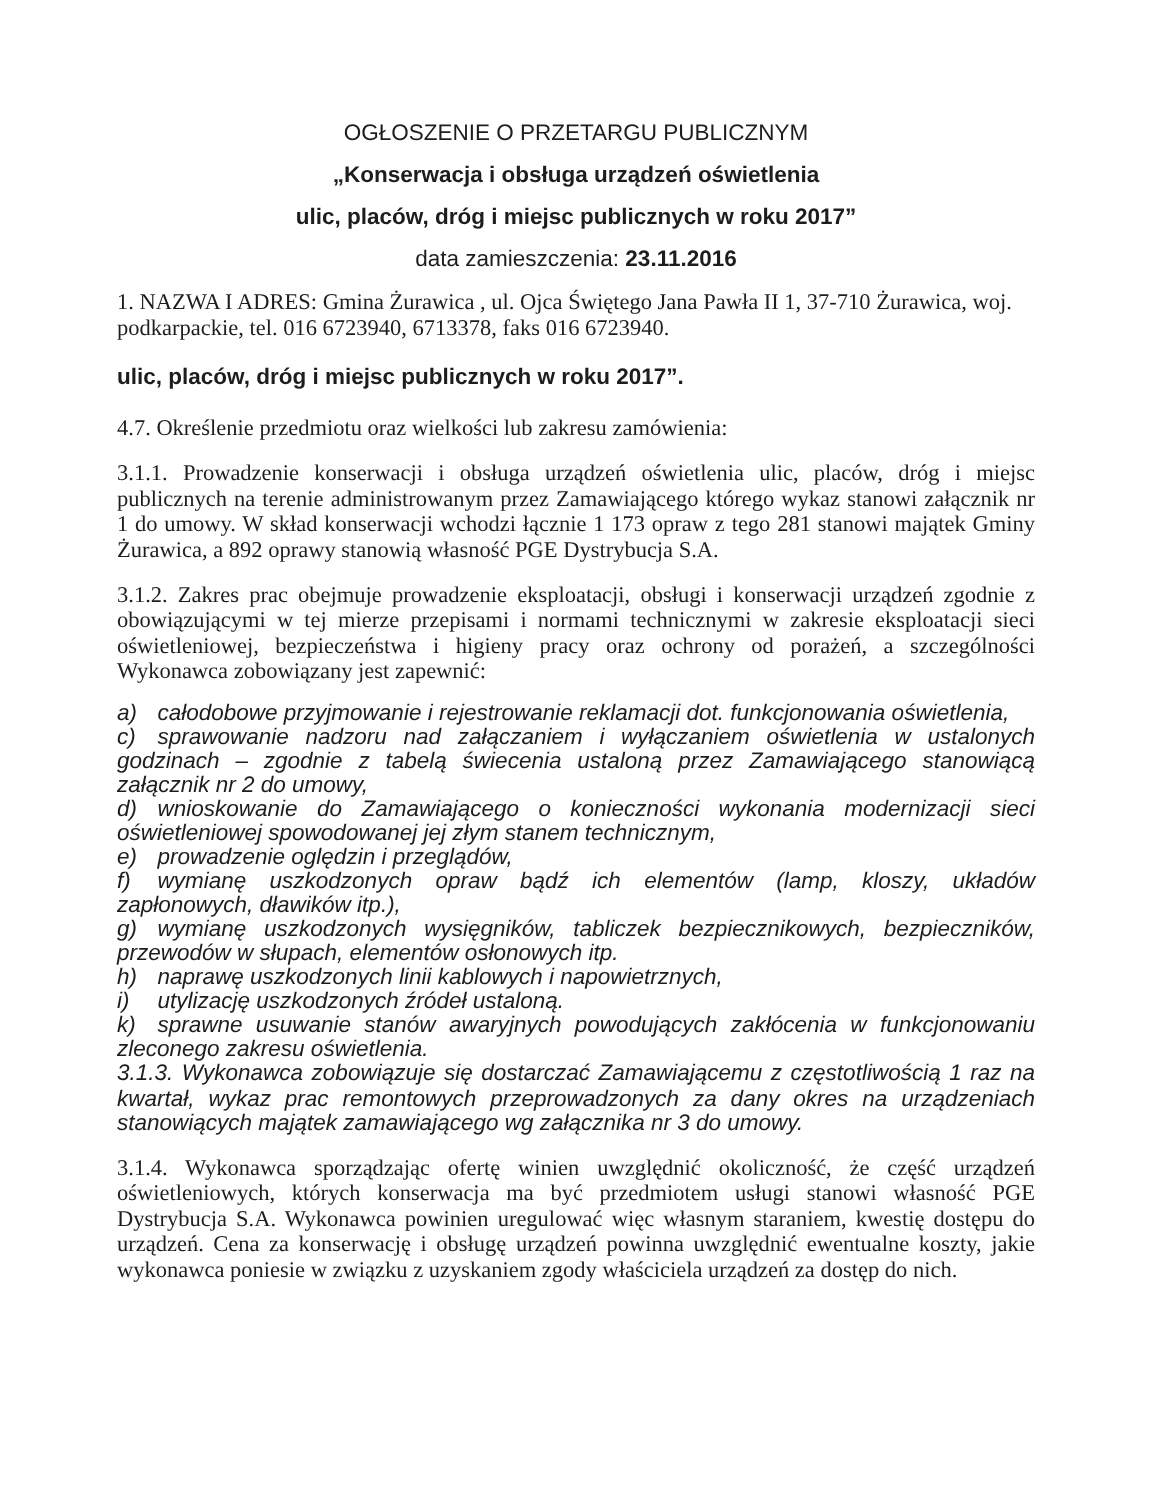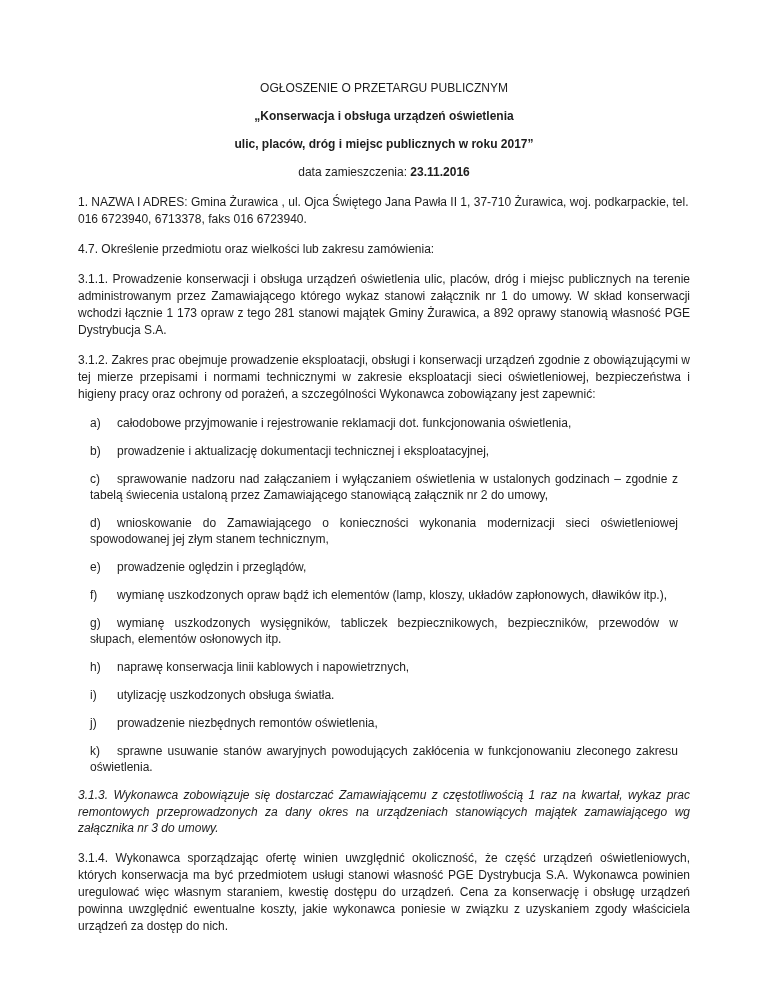--- a/index.html
+++ b/index.html
@@ -11,47 +11,48 @@
     -webkit-font-smoothing: antialiased;
   }
   .page {
     width: 768px;
     height: 994px;
     background: #ffffff;
     padding: 80px 78px 0 78px;
     overflow: hidden;
   }
   .doc {
-    font-size: 12px;
+    font-size: 15px;
     line-height: 17px;
   }
   .b { font-weight: 700; }
   .center { text-align: center; }
   .hline { line-height: 17px; margin: 0 0 11px 0; }
-  .para { margin: 13px 0 11px 0; }
+  .para { margin: 13px 0 11px 0; font-family: Liberation Serif, serif; }
   .just { text-align: justify; }
   
   .p2 { margin: 0 0 5px 0; }
   .p2-line1 {
     display: block;
     line-height: 26px;
     text-align: justify;
     text-align-last: justify;
   }
   .p2-line2 {
     display: block;
     line-height: 26px;
     font-weight: 700;
   }
   
   .list { margin: 0; }
   .li {
-    margin: 12px;
+    margin: 0;
     line-height: 16px;
     text-align: justify;
+    font-style: italic;
   }
   .li .marker {
     display: inline-block;
     width: 27px;
   }
   .p313 { margin: 0 0 12px 0; line-height: 16.5px; font-style: italic; }
 </style>
 </head>
 <body>
 
@@ -62,39 +63,38 @@
 
     <p class="center hline b">„Konserwacja i obsługa urządzeń oświetlenia</p>
 
     <p class="center hline b">ulic, placów, dróg i miejsc publicznych w roku 2017”</p>
 
     <p class="center hline"><span>data zamieszczenia: </span><span class="b">23.11.2016</span></p>
 
     <p class="para">1. NAZWA I ADRES: Gmina Żurawica , ul. Ojca Świętego Jana Pawła II 1, 37-710 Żurawica, woj. podkarpackie, tel. 016 6723940, 6713378, faks 016 6723940.</p>
 
     <p class="p2">
+      <span class="p2-line2">ulic, placów, dróg i miejsc publicznych w roku 2017”.</span>
     </p>
 
     <p class="para">4.7. Określenie przedmiotu oraz wielkości lub zakresu zamówienia:</p>
 
     <p class="para just">3.1.1. Prowadzenie konserwacji i obsługa urządzeń oświetlenia ulic, placów, dróg i miejsc publicznych na terenie administrowanym przez Zamawiającego którego wykaz stanowi załącznik nr 1 do umowy. W skład konserwacji wchodzi łącznie 1 173 opraw z tego 281 stanowi majątek Gminy Żurawica, a 892 oprawy stanowią własność PGE Dystrybucja S.A.</p>
 
     <p class="para just">3.1.2. Zakres prac obejmuje prowadzenie eksploatacji, obsługi i konserwacji urządzeń zgodnie z obowiązującymi w tej mierze przepisami i normami technicznymi w zakresie eksploatacji sieci oświetleniowej, bezpieczeństwa i higieny pracy oraz ochrony od porażeń, a szczególności Wykonawca zobowiązany jest zapewnić:</p>
 
     <div class="list">
       <p class="li"><span class="marker">a)</span><span>całodobowe przyjmowanie i rejestrowanie reklamacji dot. funkcjonowania oświetlenia,</span></p>
-      <p class="li"><span class="marker">b)</span><span>prowadzenie i aktualizację dokumentacji technicznej i eksploatacyjnej,</span></p>
       <p class="li"><span class="marker">c)</span><span>sprawowanie nadzoru nad załączaniem i wyłączaniem oświetlenia w ustalonych godzinach – zgodnie z tabelą świecenia ustaloną przez Zamawiającego stanowiącą załącznik nr 2 do umowy,</span></p>
       <p class="li"><span class="marker">d)</span><span>wnioskowanie do Zamawiającego o konieczności wykonania modernizacji sieci oświetleniowej spowodowanej jej złym stanem technicznym,</span></p>
       <p class="li"><span class="marker">e)</span><span>prowadzenie oględzin i przeglądów,</span></p>
       <p class="li"><span class="marker">f)</span><span>wymianę uszkodzonych opraw bądź ich elementów (lamp, kloszy, układów zapłonowych, dławików itp.),</span></p>
       <p class="li"><span class="marker">g)</span><span>wymianę uszkodzonych wysięgników, tabliczek bezpiecznikowych, bezpieczników, przewodów w słupach, elementów osłonowych itp.</span></p>
-      <p class="li"><span class="marker">h)</span><span>naprawę konserwacja linii kablowych i napowietrznych,</span></p>
-      <p class="li"><span class="marker">i)</span><span>utylizację uszkodzonych obsługa światła.</span></p>
-      <p class="li"><span class="marker">j)</span><span>prowadzenie niezbędnych remontów oświetlenia,</span></p>
+      <p class="li"><span class="marker">h)</span><span>naprawę uszkodzonych linii kablowych i napowietrznych,</span></p>
+      <p class="li"><span class="marker">i)</span><span>utylizację uszkodzonych źródeł ustaloną.</span></p>
       <p class="li"><span class="marker">k)</span><span>sprawne usuwanie stanów awaryjnych powodujących zakłócenia w funkcjonowaniu zleconego zakresu oświetlenia.</span></p>
     </div>
 
     <p class="p313 just">3.1.3. Wykonawca zobowiązuje się dostarczać Zamawiającemu z częstotliwością 1 raz na kwartał, wykaz prac remontowych przeprowadzonych za dany okres na urządzeniach stanowiących majątek zamawiającego wg załącznika nr 3 do umowy.</p>
 
     <p class="para just">3.1.4. Wykonawca sporządzając ofertę winien uwzględnić okoliczność, że część urządzeń oświetleniowych, których konserwacja ma być przedmiotem usługi stanowi własność PGE Dystrybucja S.A. Wykonawca powinien uregulować więc własnym staraniem, kwestię dostępu do urządzeń. Cena za konserwację i obsługę urządzeń powinna uwzględnić ewentualne koszty, jakie wykonawca poniesie w związku z uzyskaniem zgody właściciela urządzeń za dostęp do nich.</p>
 
   </div>
 </div>
 

